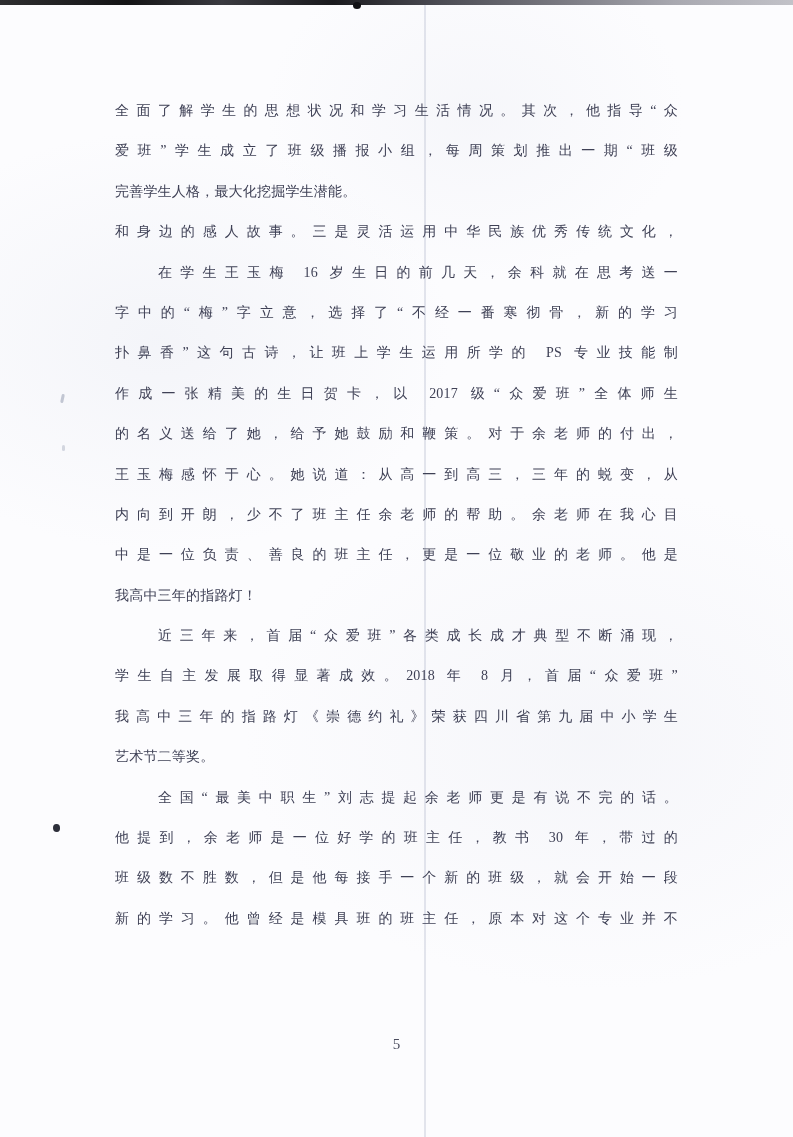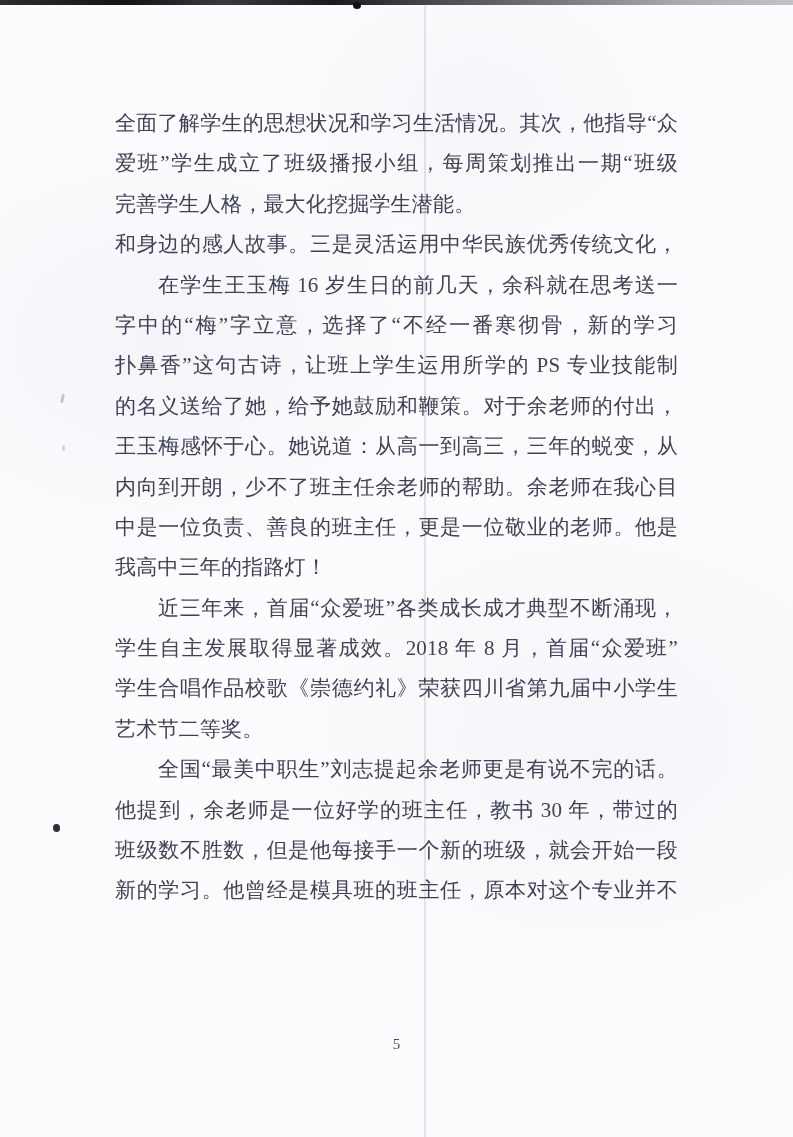--- a/index.html
+++ b/index.html
@@ -37,24 +37,24 @@
   }
   
   .fold-line {
     position: absolute;
     top: 5px; left: 424px;
     width: 2px; height: 1132px;
     background: rgba(188, 193, 210, 0.40);
   }
   .text-block {
     position: absolute;
-    left: 115px; top: 103px;
+    left: 115px; top: 91px;
     width: 563px;
     color: #3f4156;
-    font-size: 21px;
+    font-size: 14px;
     letter-spacing: 0.2px;
   }
   .line {
     height: 40.4px;
     line-height: 40.4px;
     text-align: justify;
   }
   .line.fill { text-align-last: justify; }
   .line.indent { text-indent: 43px; }
   .page-number {
@@ -95,28 +95,29 @@
   <div class="fold-line"></div>
 
   <div class="text-block">
       <div class="line fill">全面了解学生的思想状况和学习生活情况。其次，他指导“众</div>
       <div class="line fill">爱班”学生成立了班级播报小组，每周策划推出一期“班级</div>
       <div class="line">完善学生人格，最大化挖掘学生潜能。</div>
       <div class="line fill">和身边的感人故事。三是灵活运用中华民族优秀传统文化，</div>
       <div class="line fill indent">在学生王玉梅 16 岁生日的前几天，余科就在思考送一</div>
       <div class="line fill">字中的“梅”字立意，选择了“不经一番寒彻骨，新的学习</div>
       <div class="line fill">扑鼻香”这句古诗，让班上学生运用所学的 PS 专业技能制</div>
+      <div class="line fill">作成一张精美的生日贺卡，以 2017 级“众爱班”全体师生</div>
       <div class="line fill">的名义送给了她，给予她鼓励和鞭策。对于余老师的付出，</div>
       <div class="line fill">王玉梅感怀于心。她说道：从高一到高三，三年的蜕变，从</div>
       <div class="line fill">内向到开朗，少不了班主任余老师的帮助。余老师在我心目</div>
       <div class="line fill">中是一位负责、善良的班主任，更是一位敬业的老师。他是</div>
       <div class="line">我高中三年的指路灯！</div>
       <div class="line fill indent">近三年来，首届“众爱班”各类成长成才典型不断涌现，</div>
       <div class="line fill">学生自主发展取得显著成效。2018 年 8 月，首届“众爱班”</div>
-      <div class="line fill">学生合唱作品校歌《崇德约礼》荣获四川省第九届中小学生</div>
+      <div class="line fill">我高中三年的指路灯《崇德约礼》荣获四川省第九届中小学生</div>
       <div class="line">艺术节二等奖。</div>
       <div class="line fill indent">全国“最美中职生”刘志提起余老师更是有说不完的话。</div>
       <div class="line fill">他提到，余老师是一位好学的班主任，教书 30 年，带过的</div>
       <div class="line fill">班级数不胜数，但是他每接手一个新的班级，就会开始一段</div>
       <div class="line fill">新的学习。他曾经是模具班的班主任，原本对这个专业并不</div>
     </div>
 
   <div class="speck-a"></div>
   <div class="speck-b"></div>
   <div class="speck-c"></div>

